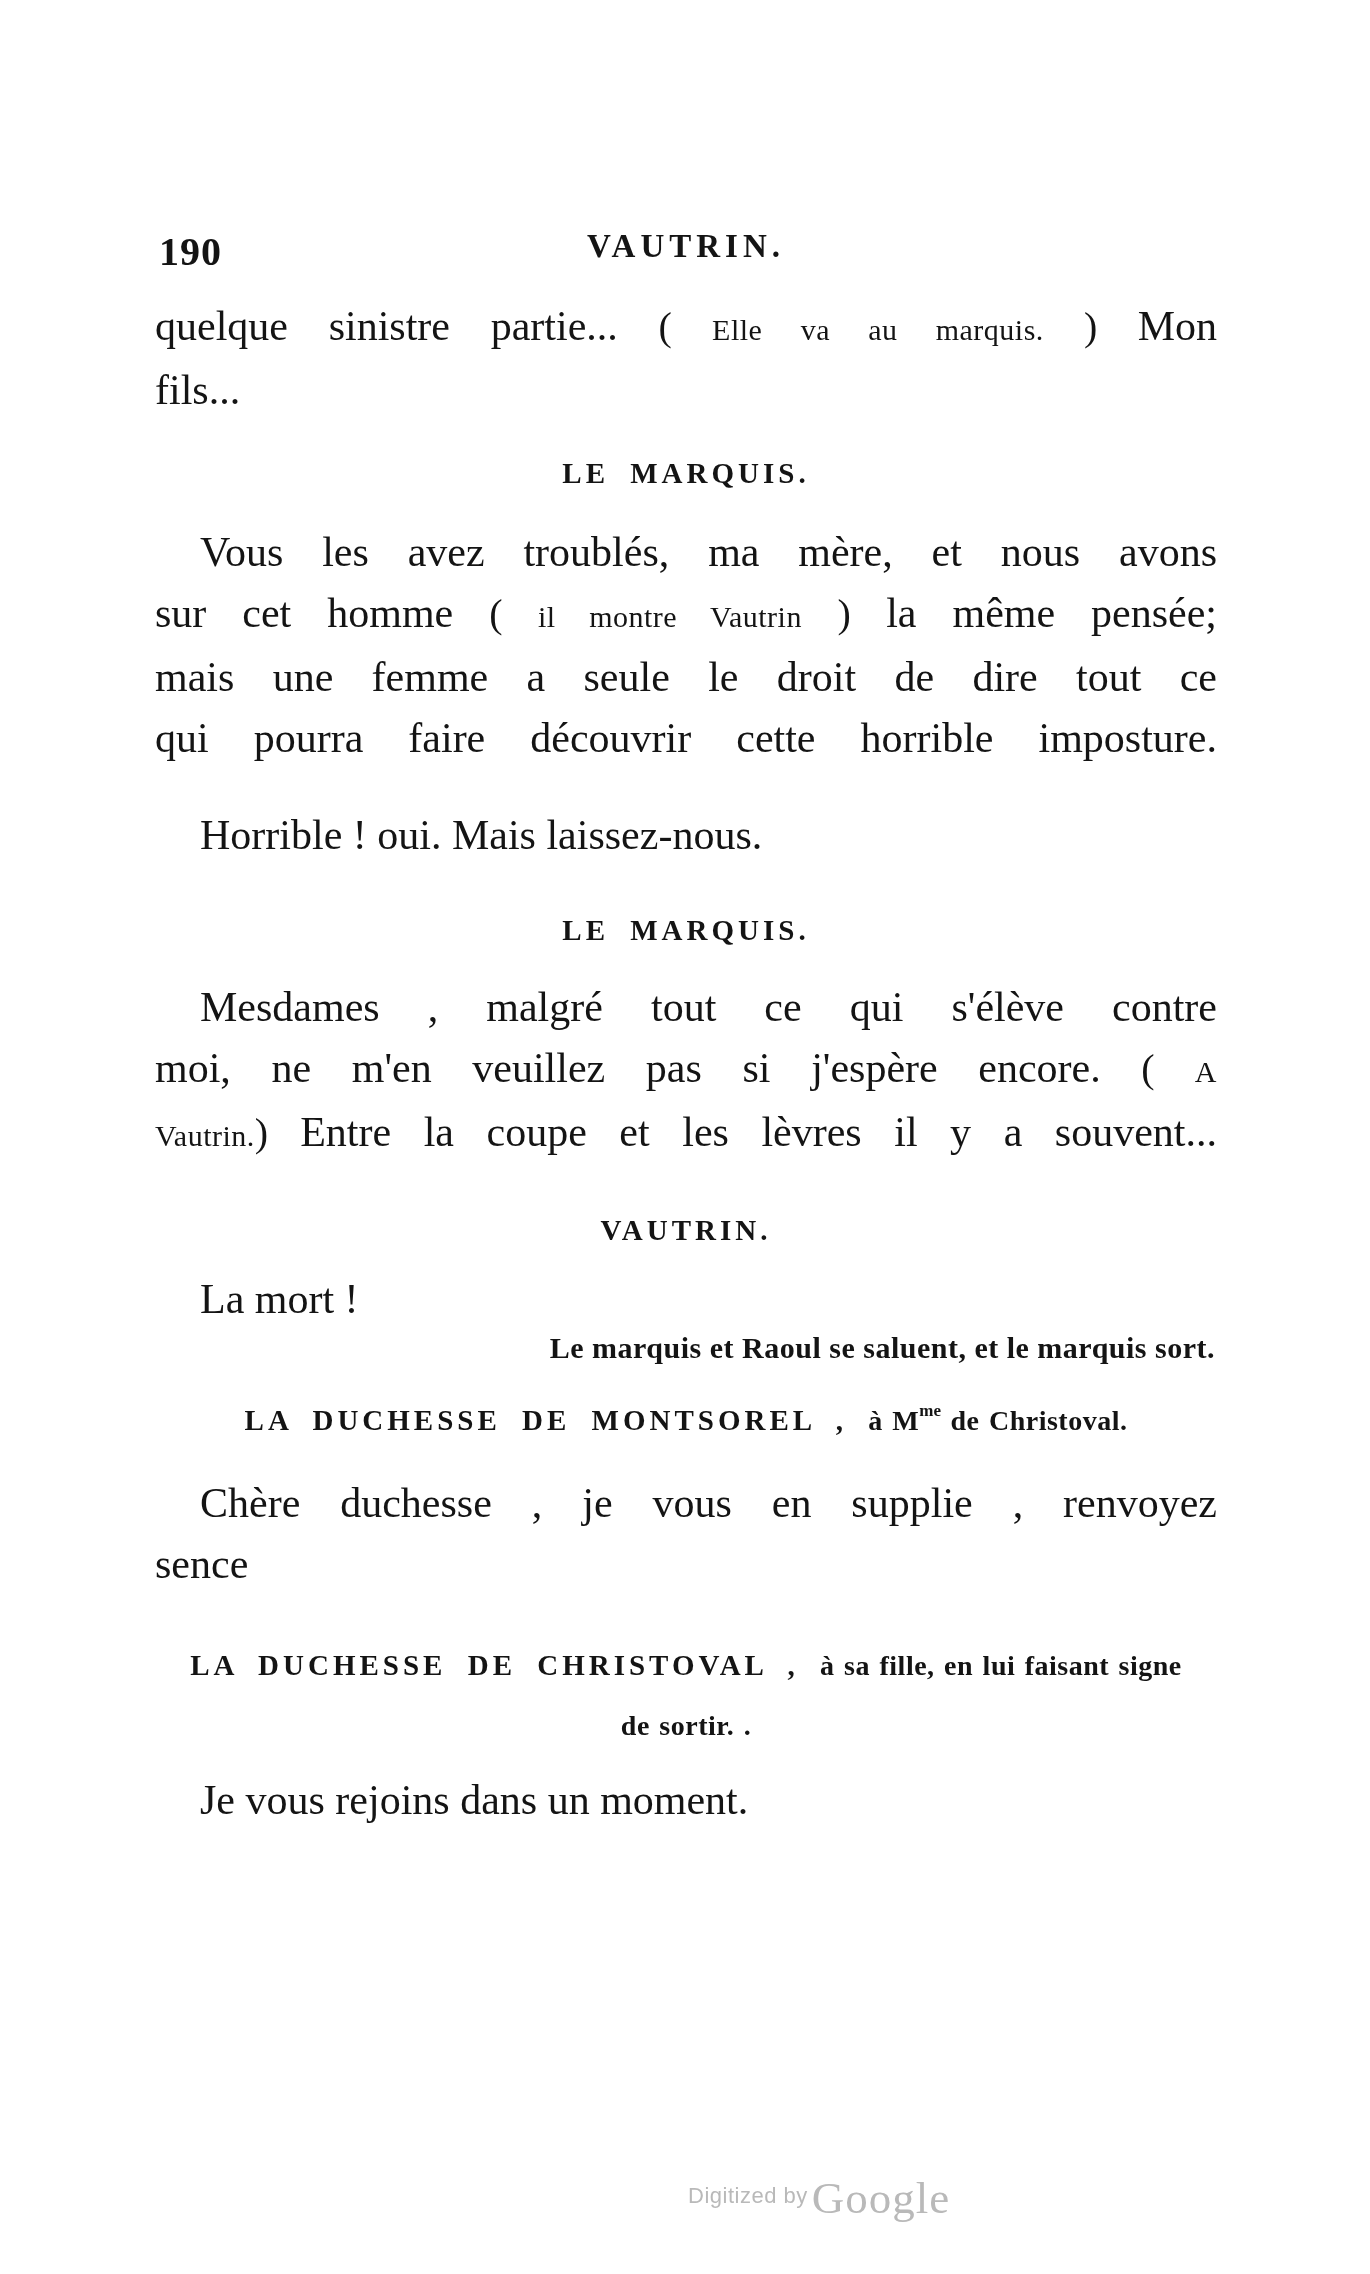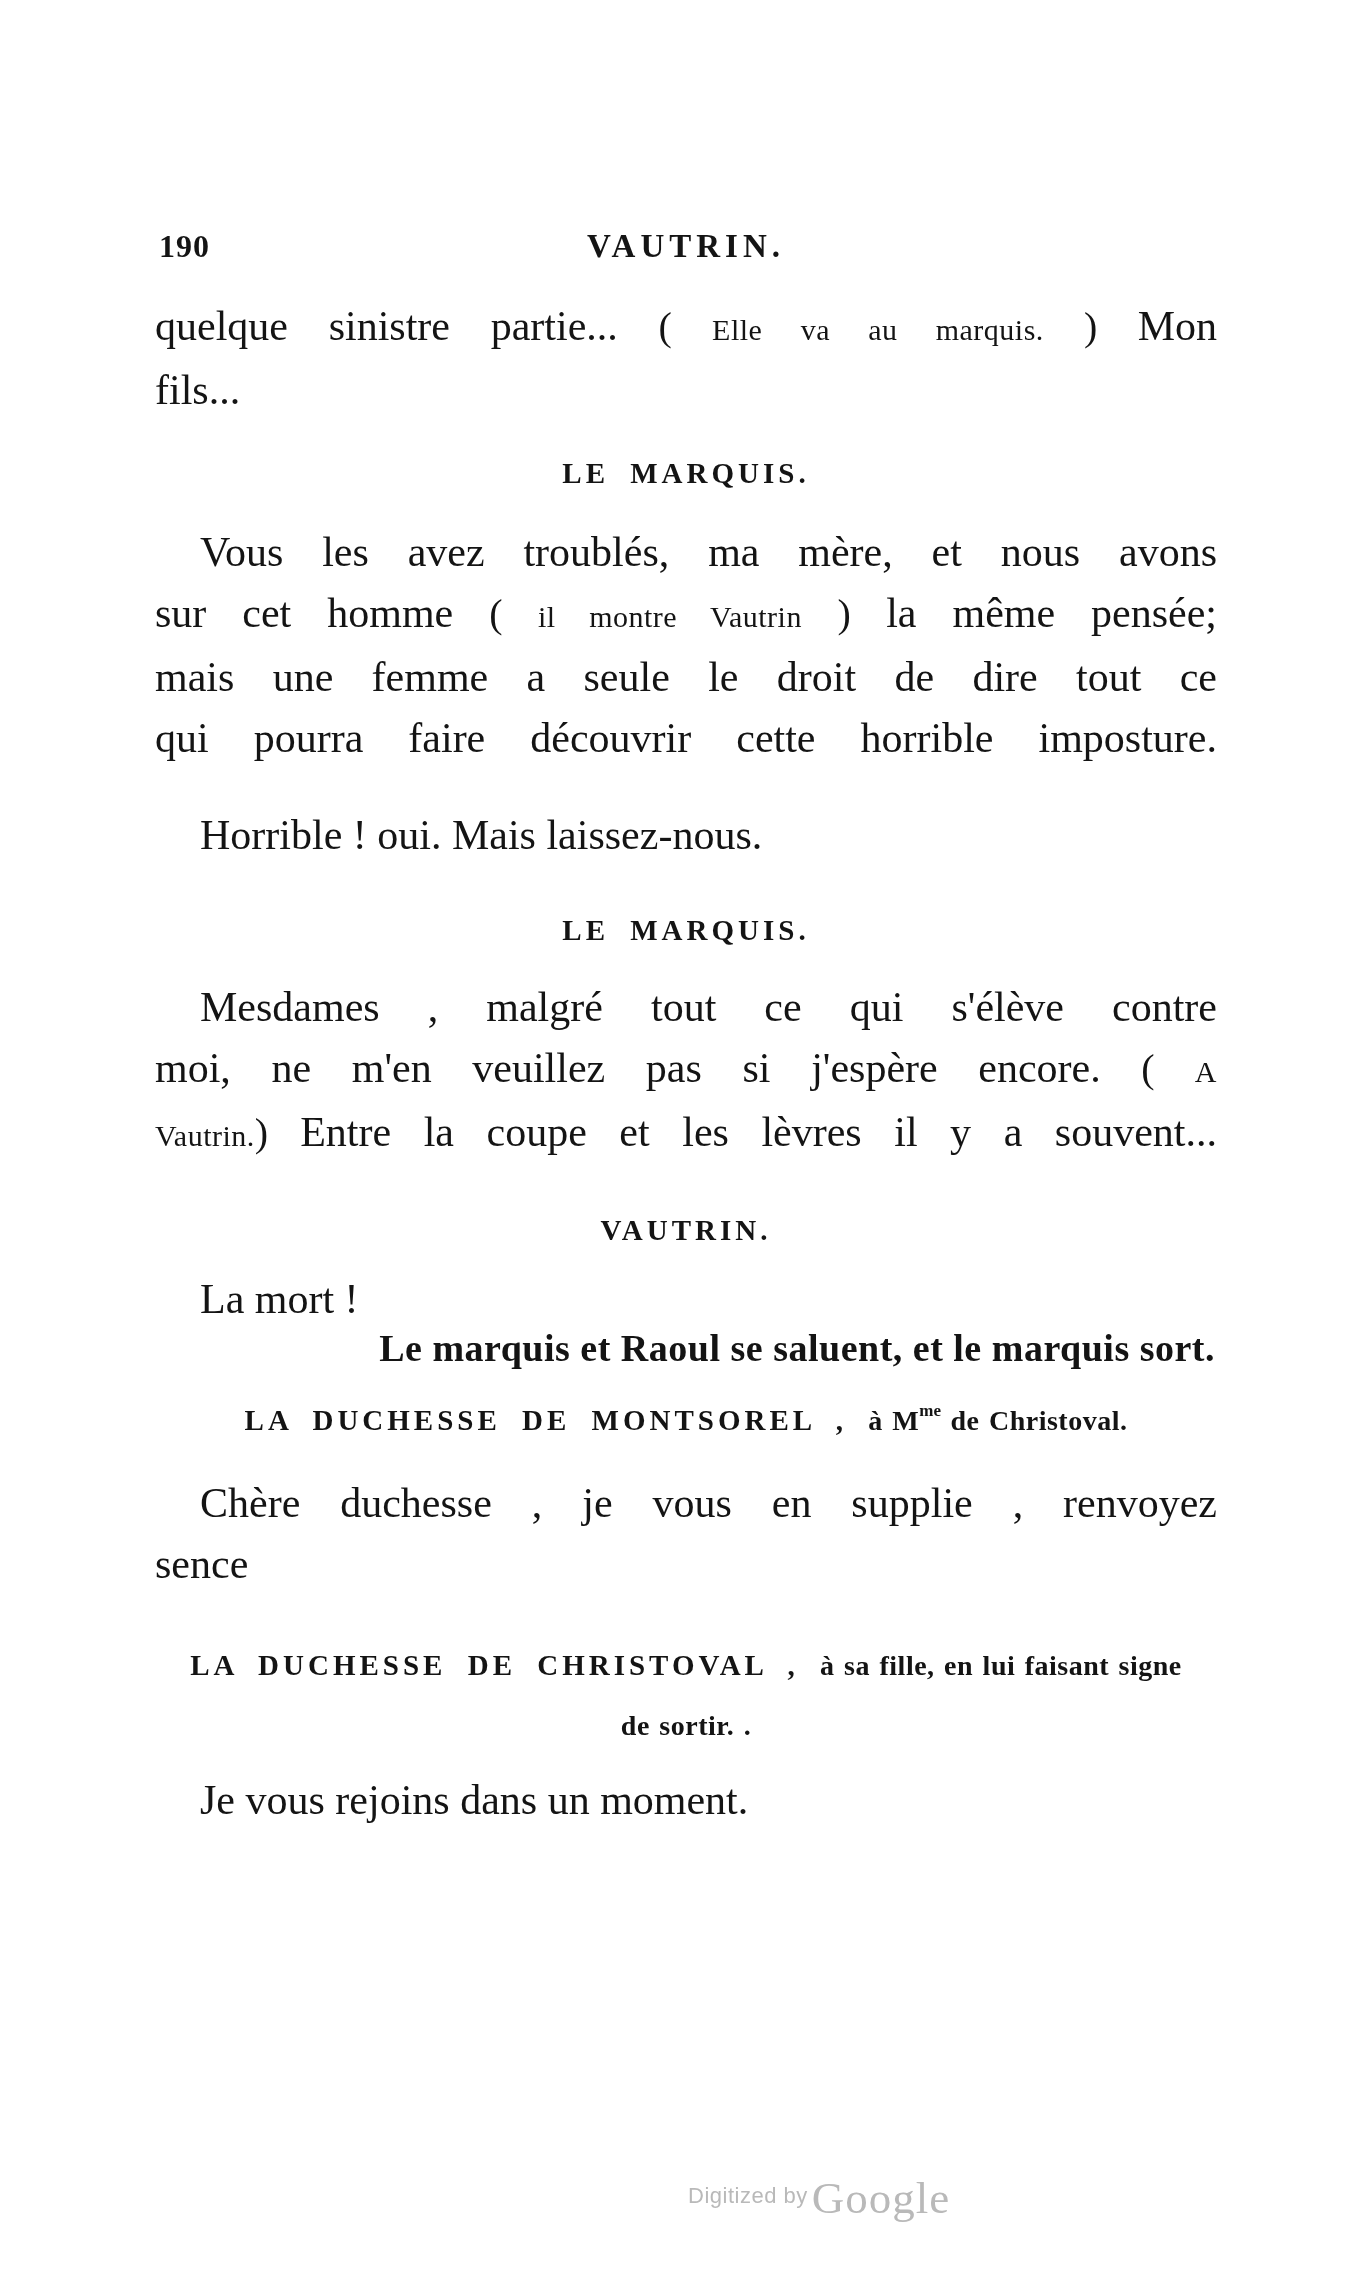--- a/index.html
+++ b/index.html
@@ -21,21 +21,21 @@
   }
   
   .pghead {
     position: relative;
     margin-top: 228px;
     height: 54px;
   }
   .pgnum {
     position: absolute;
     left: 4px; top: 0;
-    font-size: 32px;
+    font-size: 40px;
     font-weight: bold;
     letter-spacing: 1px;
   }
   .runtitle {
     position: absolute;
     left: 0; right: 0;
     text-align: center;
     font-size: 33px;
     font-weight: bold;
     letter-spacing: 5px;
@@ -77,21 +77,21 @@
   .mt-p4 { margin-top: 30px; }
   .mt-h4 { margin-top: 48px; }
   .mt-p5 { margin-top: 24px; }
   .mt-h5 { margin-top: 32px; }
   .mt-p6 { margin-top: 36px; }
   .mt-h6 { margin-top: 40px; }
   .mt-p7 { margin-top: 14px; }
   .shortline { line-height: 56px; }
   .rightdir {
     text-align: right;
-    font-size: 38px;
+    font-size: 30px;
     font-weight: bold;
     line-height: 42px;
     letter-spacing: 0.5px;
     padding-right: 2px;
   }
   .h6block { line-height: 60px; }
   
   .watermark {
     position: absolute;
     left: 688px;

